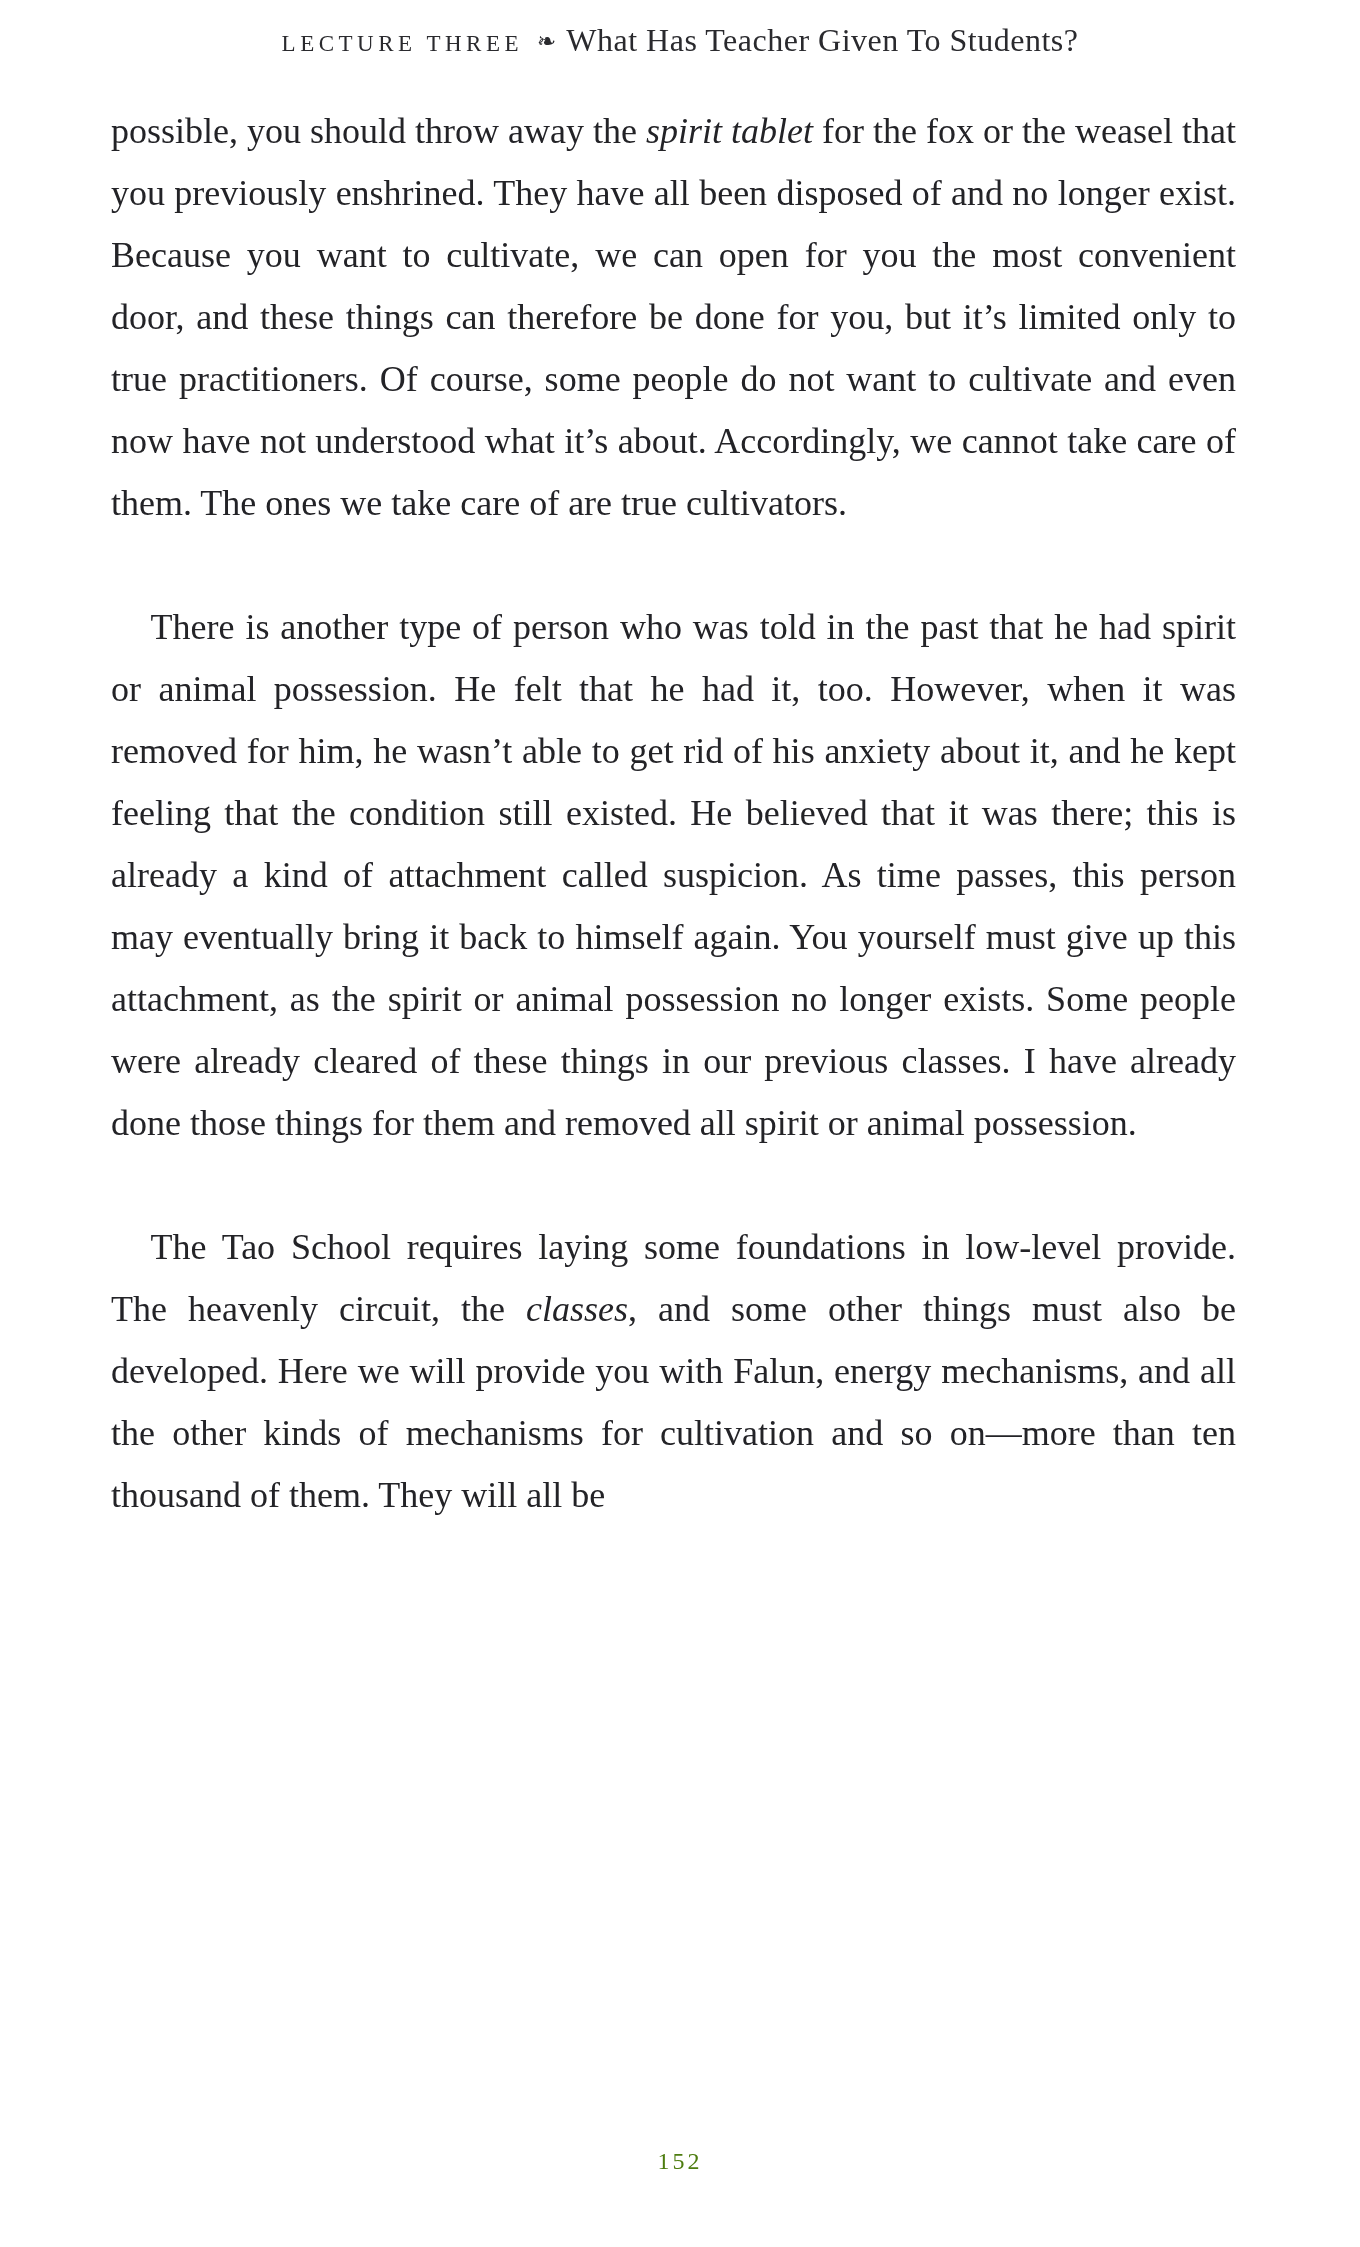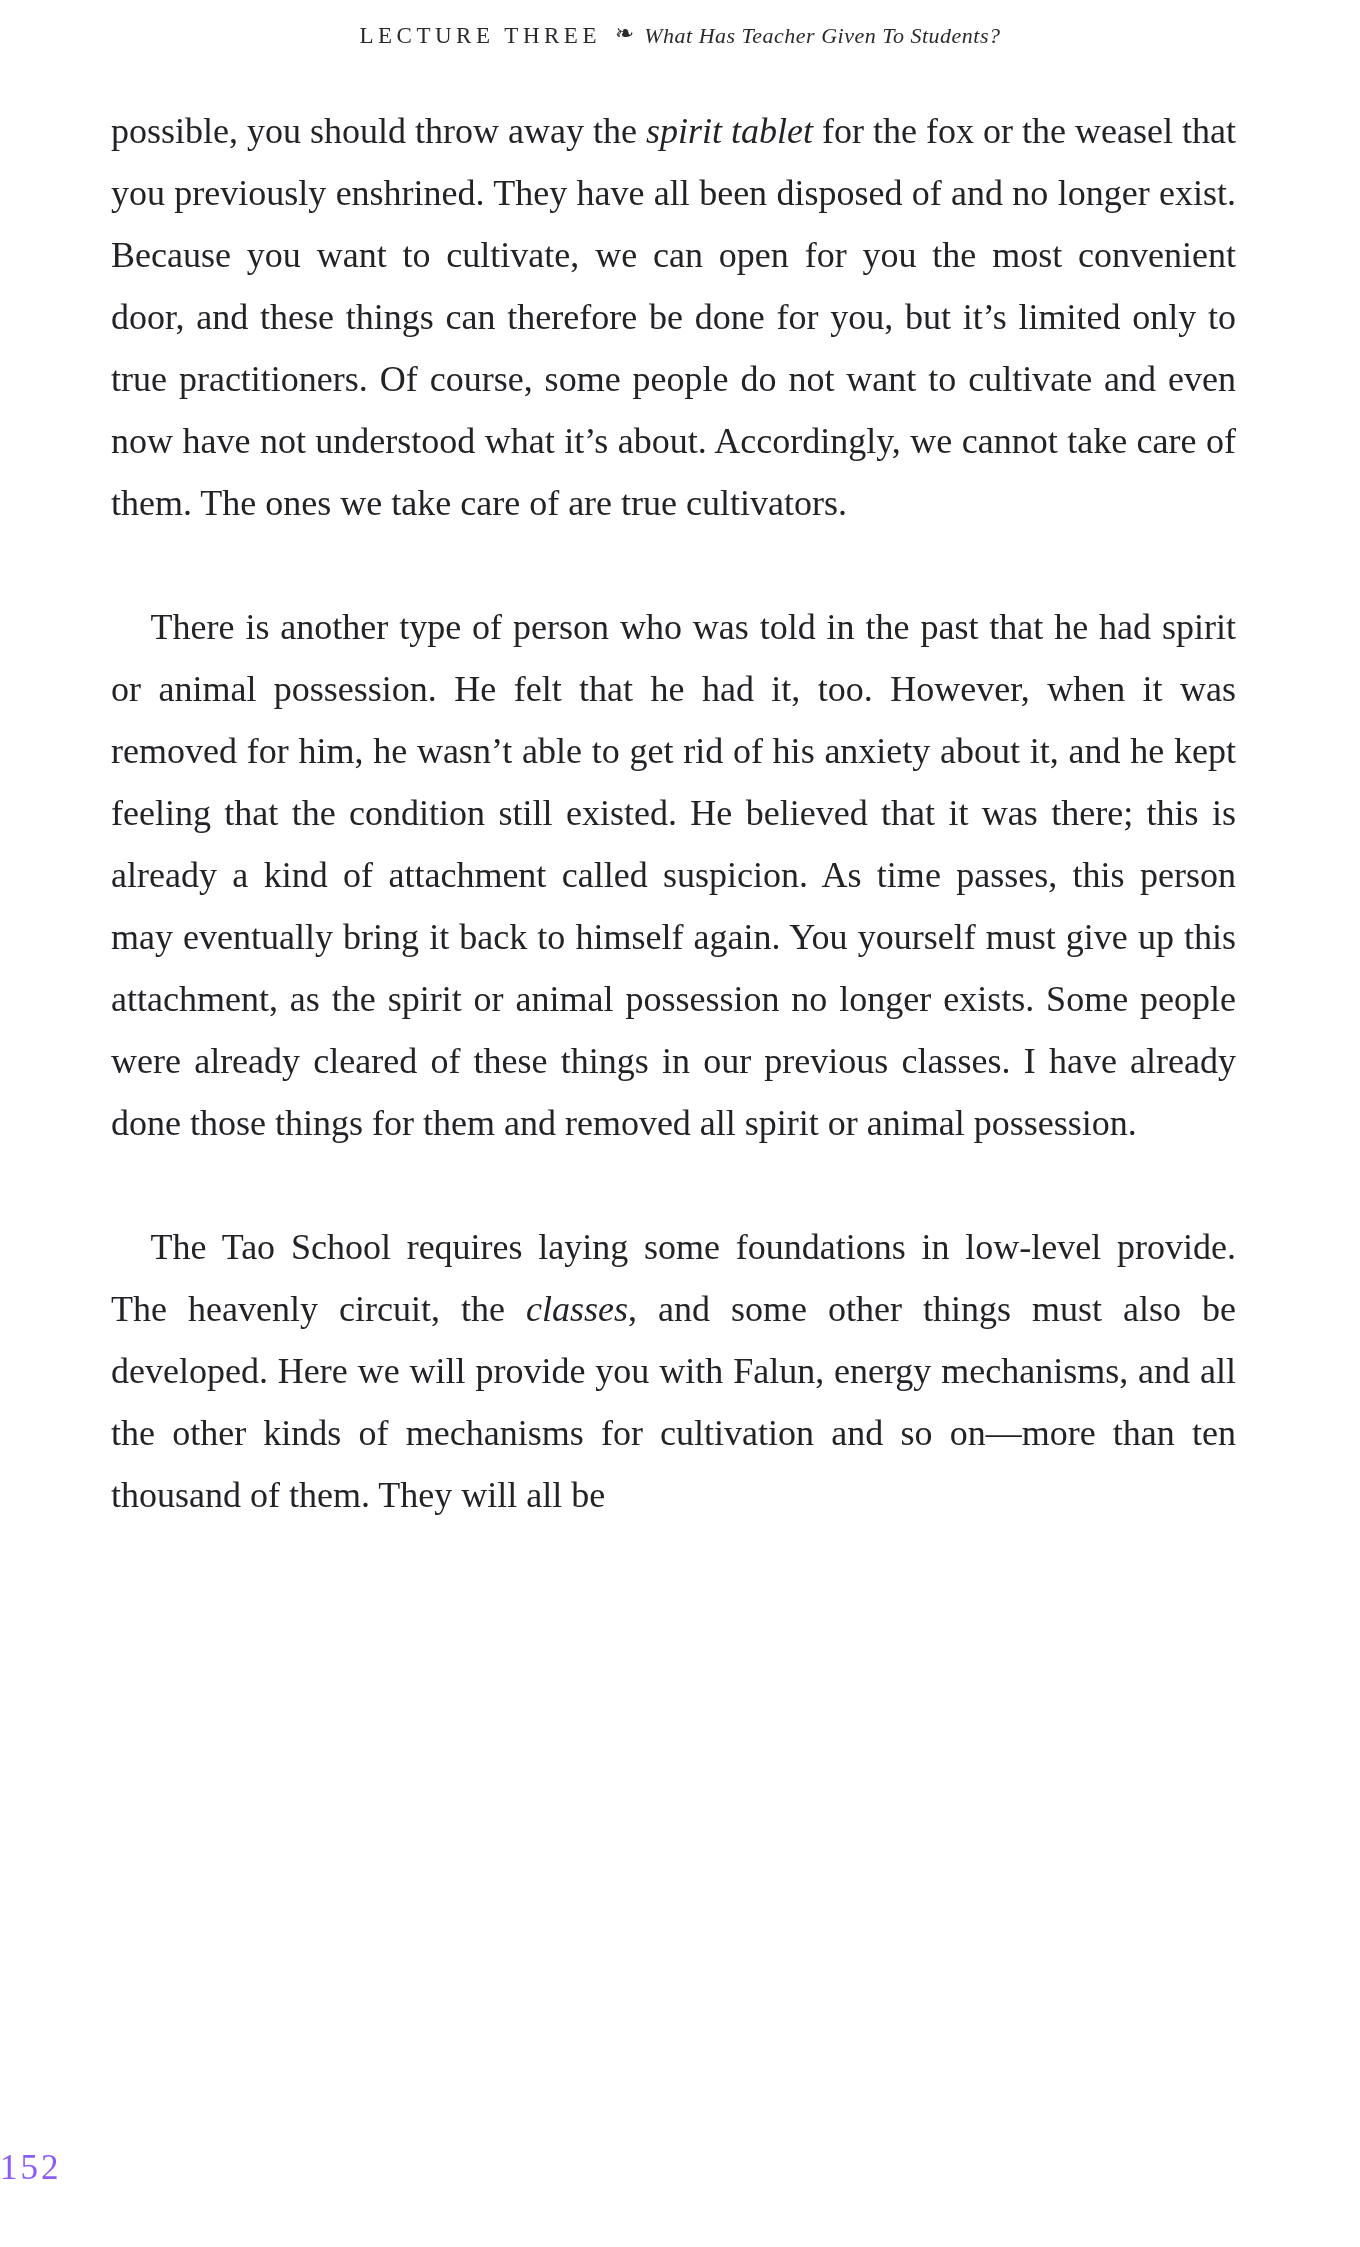--- a/index.html
+++ b/index.html
@@ -33,22 +33,21 @@
     margin-top: 25px;
   }
   .head-ornament {
     font-family: "DejaVu Sans", sans-serif;
     font-size: 23px;
     margin: 0 10px 0 14px;
     position: relative;
     top: -2px;
   }
   .head-title {
-    font-style: italic;
-    font-size: 22px;
+    font-size: 32px;
     letter-spacing: 0.5px;
   }
   
   .page-body {
     position: absolute;
     top: 96px;
     left: 107px;
     width: 1133px;
     text-align: justify;
     font-size: 36px;
@@ -67,23 +66,24 @@
   }
   .para em {
     font-style: italic;
   }
   
   .folio {
     position: absolute;
     top: 2148px;
     left: 0;
     width: 100%;
-    font-size: 35px;
+    text-align: center;
+    font-size: 24px;
     letter-spacing: 3px;
-    color: #8b5cf6;
+    color: #4d7c0f;
   }
 </style>
 </head>
 <body>
 
 <div class="book-page">
 
   <header class="running-head">
     <span class="head-label">LECTURE THREE</span><span class="head-ornament">❧</span><span class="head-title">What Has Teacher Given To Students?</span>
   </header>

